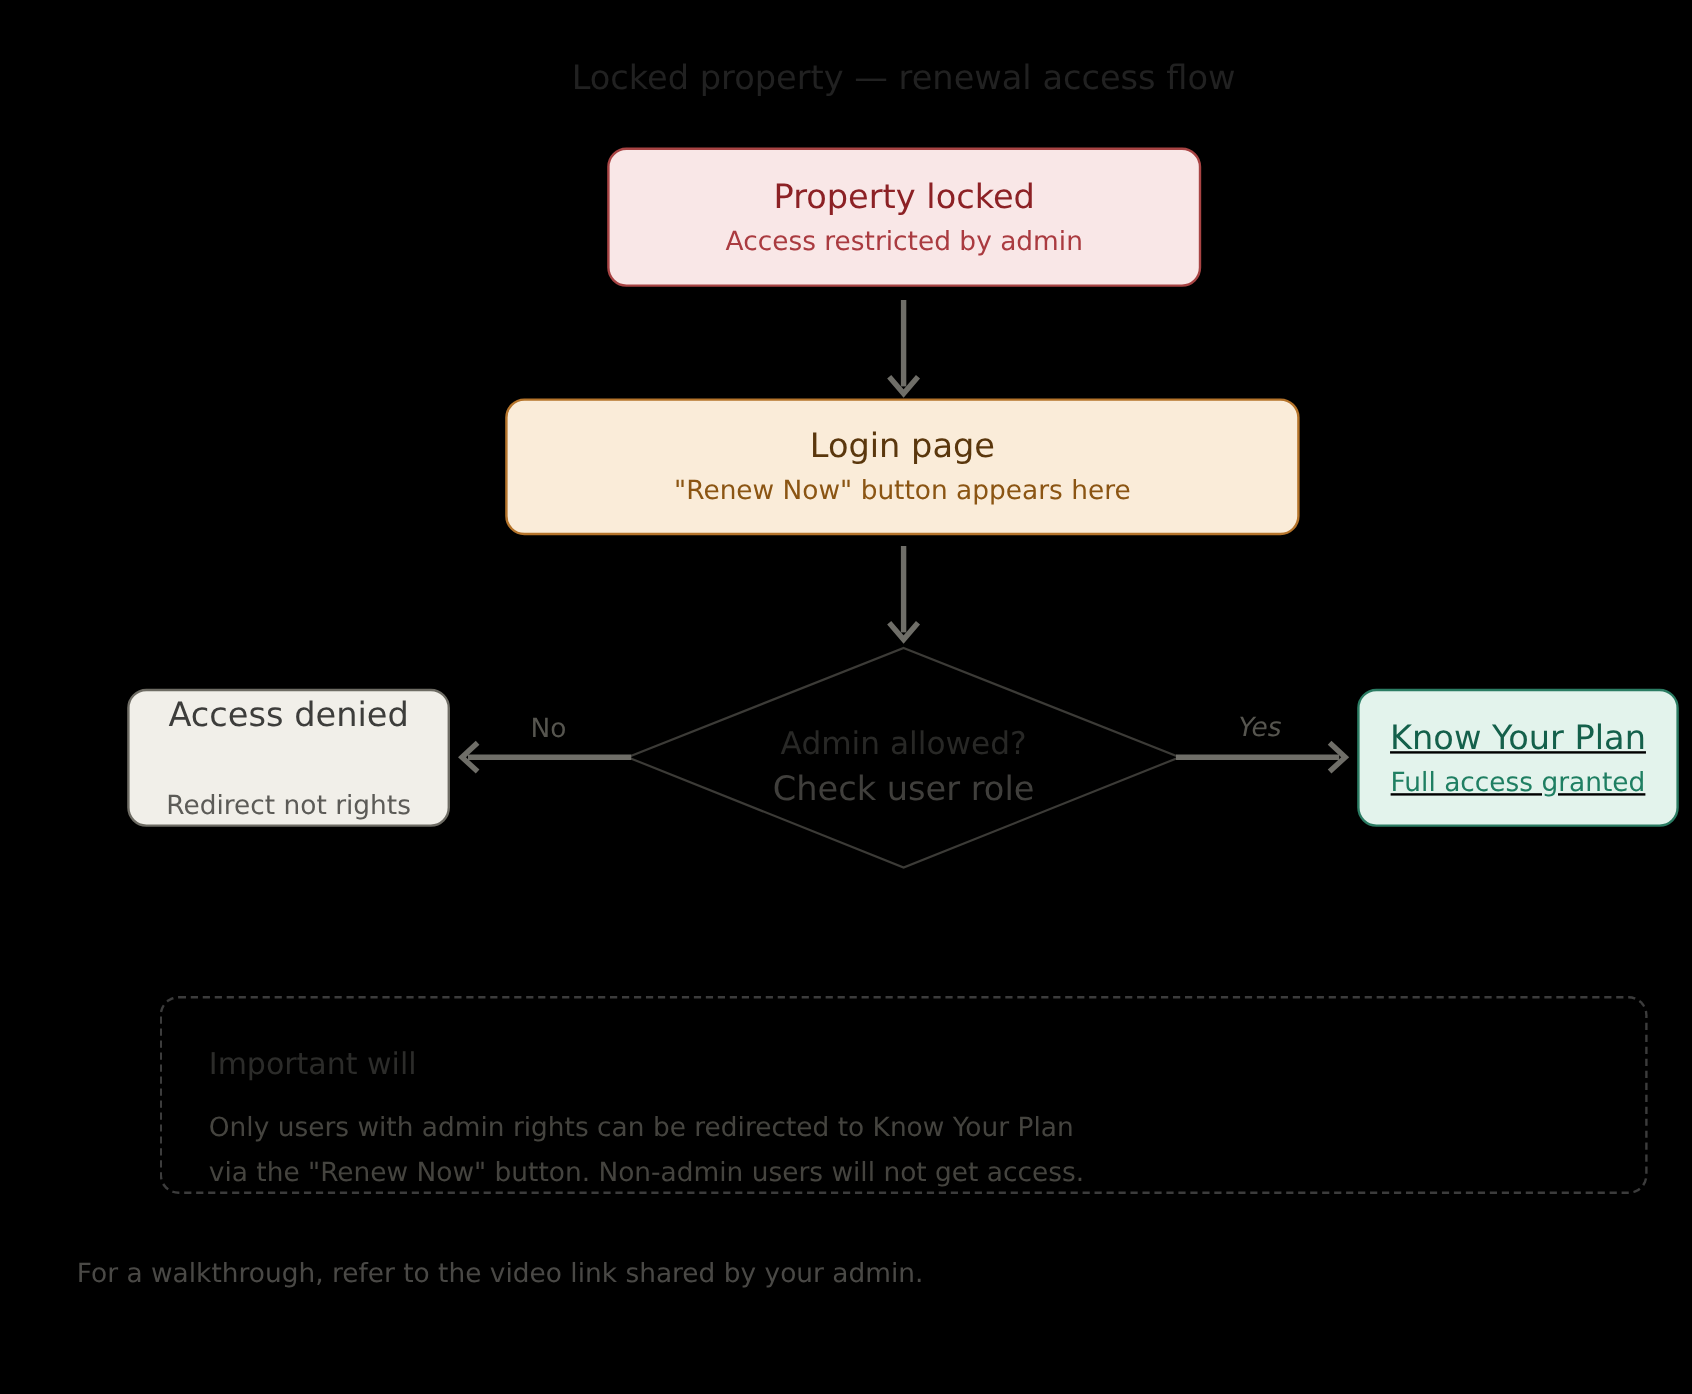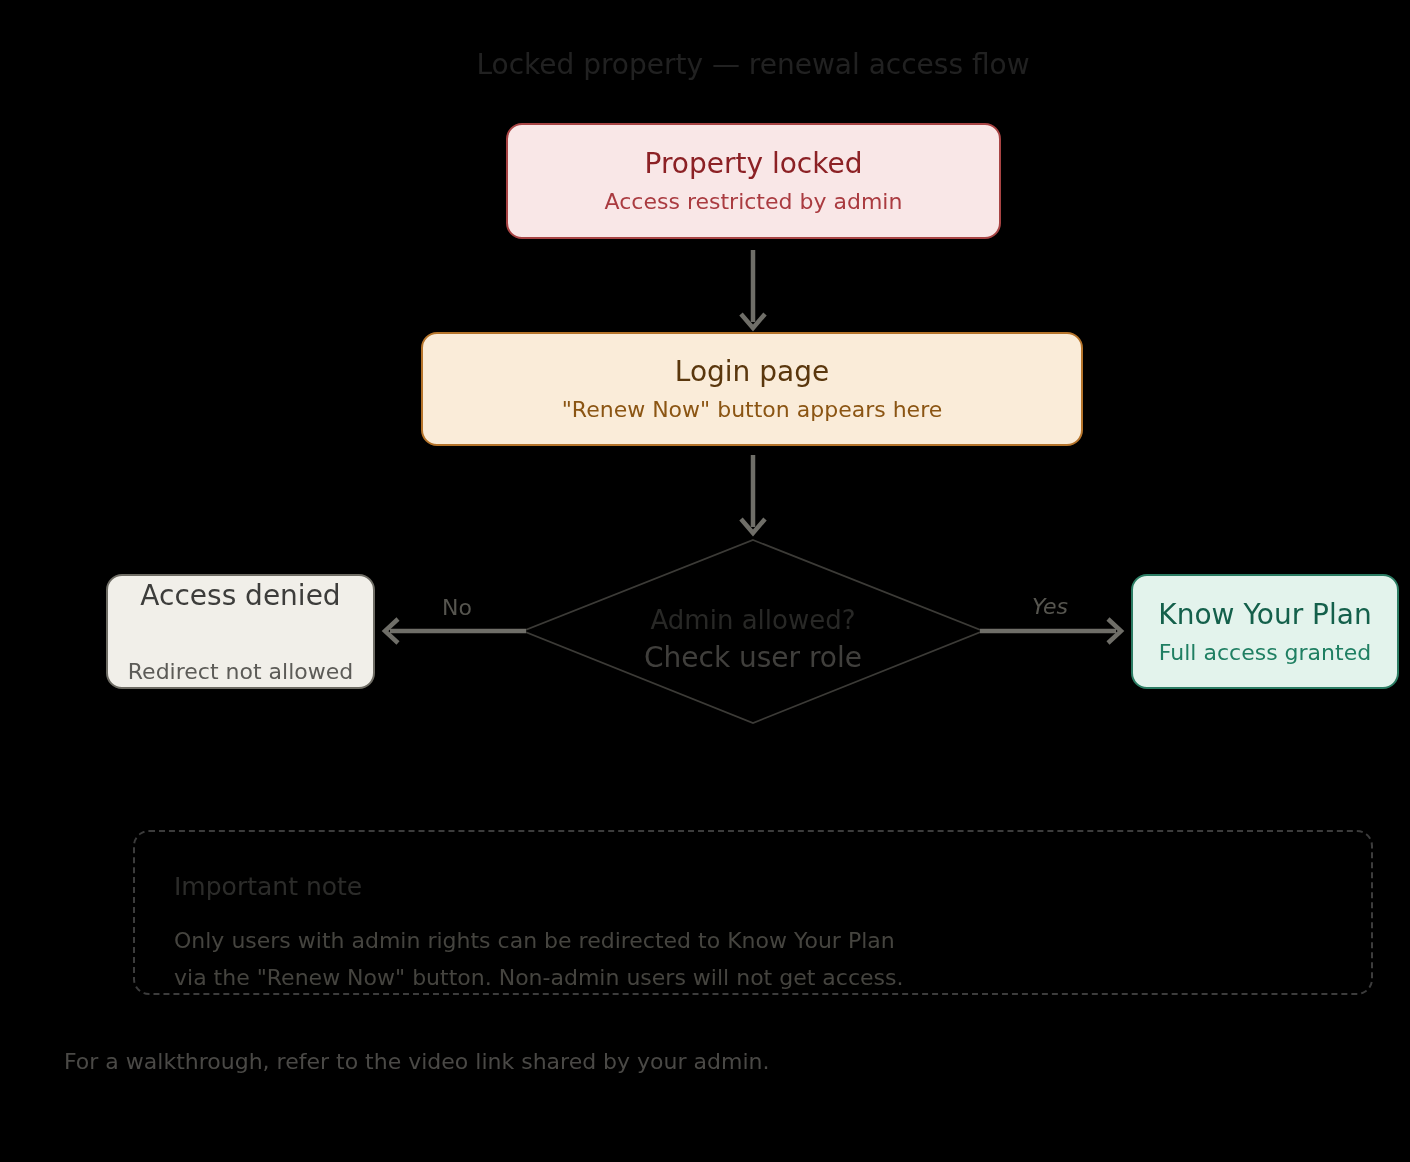--- a/index.html
+++ b/index.html
@@ -77,20 +77,21 @@
     border: 2.5px solid var(--denied-border, #6e6c64);
     gap: 47px;
   }
   .node-denied .node-title { color: var(--denied-title, #3d3d3b); }
   .node-denied .node-subtitle { color: var(--denied-subtitle, #5c5b57); }
 
   .node-plan {
     left: 1083px; top: 574px; width: 268px; height: 115px;
     background: var(--plan-bg, #e3f3ec);
     border: 2.5px solid var(--plan-border, #2b7c63);
+    text-decoration: underline;
   }
   .node-plan .node-title { color: var(--plan-title, #14604b); }
   .node-plan .node-subtitle { color: var(--plan-subtitle, #1f7f62); }
 
   .decision-labels {
     position: absolute;
     left: 505px; top: 604px; width: 400px;
     text-align: center;
   }
   .decision-labels .decision-title {
@@ -180,29 +181,29 @@
   <div class="decision-labels">
     <div class="decision-title">Admin allowed?</div>
     <div class="decision-subtitle">Check user role</div>
   </div>
 
   <div class="edge-label edge-label-no">No</div>
   <div class="edge-label edge-label-yes">Yes</div>
 
   <div class="node node-denied">
     <div class="node-title">Access denied</div>
-    <div class="node-subtitle">Redirect not allowed</div>
+    <div class="node-subtitle">Redirect not rights</div>
   </div>
 
   <div class="node node-plan">
     <div class="node-title">Know Your Plan</div>
     <div class="node-subtitle">Full access granted</div>
   </div>
 
   <div class="note-panel">
-    <div class="note-heading">Important note</div>
+    <div class="note-heading">Important will</div>
     <div class="note-line">Only users with admin rights can be redirected to Know Your Plan</div>
     <div class="note-line">via the "Renew Now" button. Non-admin users will not get access.</div>
   </div>
 
   <div class="footer-caption">For a walkthrough, refer to the video link shared by your admin.</div>
 
 </div>
 
 </body></html>

